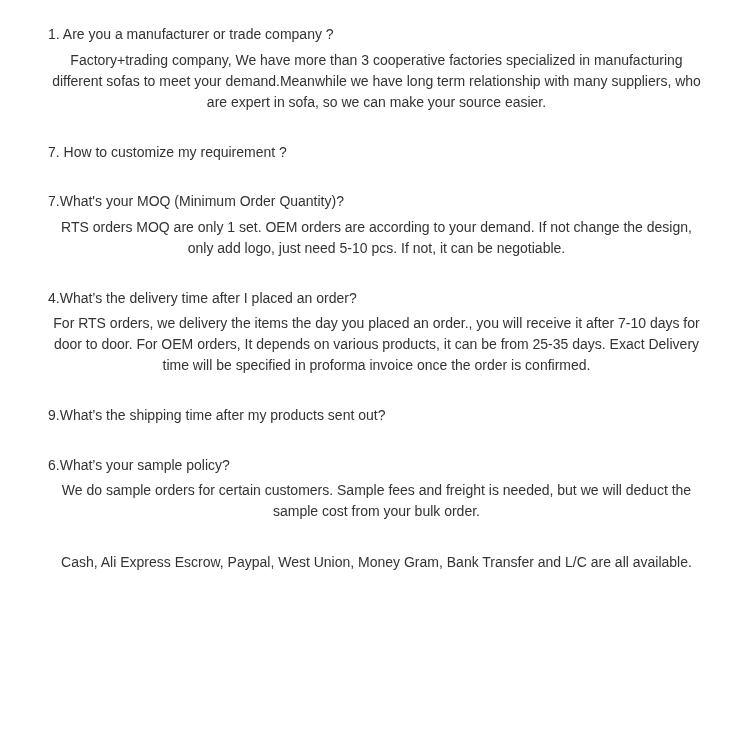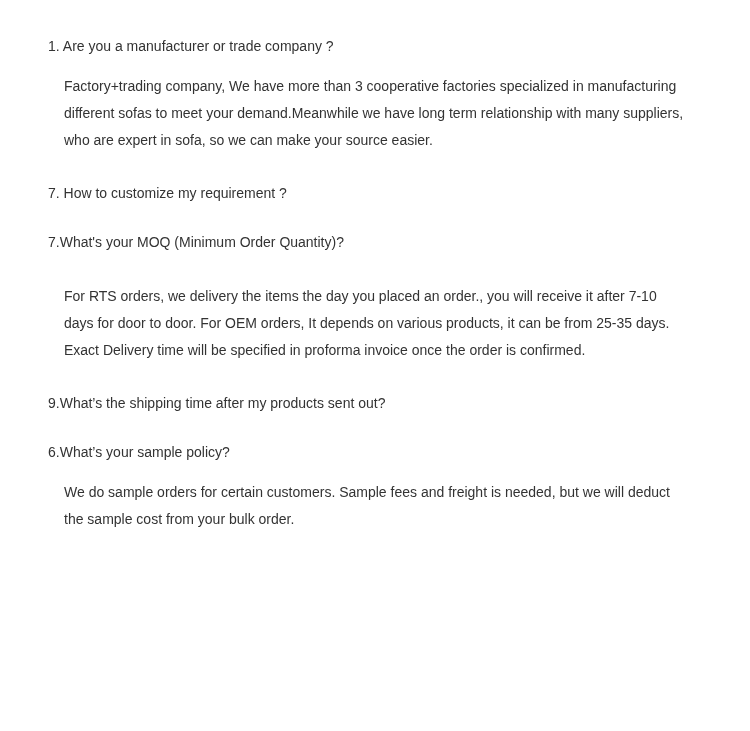--- a/index.html
+++ b/index.html
@@ -17,55 +17,59 @@
     box-sizing: border-box;
     width: 750px;
     padding: 25px 45px 20px 48px;
     color: #333333;
     font-size: 14px;
   }
   .faq-item {
     margin: 0 0 30px 0;
   }
   .faq-item .q {
-    margin: 12px 0 5px 0;
+    margin: 0 0 5px 0;
     line-height: 19.5px;
   }
   .faq-item .a {
-    margin: 16px;
-    line-height: 27px;
+    margin: 0;
+    line-height: 21px;
+    text-align: center;
   }
 </style>
 </head>
 <body>
 
 <main class="faq">
 
   <section class="faq-item">
     <p class="q">1. Are you a manufacturer or trade company ?</p>
     <p class="a">Factory+trading company, We have more than 3 cooperative factories specialized in manufacturing different sofas to meet your demand.Meanwhile we have long term relationship with many suppliers, who are expert in sofa, so we can make your source easier.</p>
   </section>
 
   <section class="faq-item">
     <p class="q">7. How to customize my requirement ?</p>
   </section>
 
   <section class="faq-item">
     <p class="q">7.What's your MOQ (Minimum Order Quantity)?</p>
+    <p class="a">RTS orders MOQ are only 1 set. OEM orders are according to your demand. If not change the design, only add logo, just need 5-10 pcs. If not, it can be negotiable.</p>
   </section>
 
   <section class="faq-item">
+    <p class="q">4.What’s the delivery time after I placed an order?</p>
     <p class="a">For RTS orders, we delivery the items the day you placed an order., you will receive it after 7-10 days for door to door. For OEM orders, It depends on various products, it can be from 25-35 days. Exact Delivery time will be specified in proforma invoice once the order is confirmed.</p>
   </section>
 
   <section class="faq-item">
     <p class="q">9.What’s the shipping time after my products sent out?</p>
   </section>
 
   <section class="faq-item">
     <p class="q">6.What’s your sample policy?</p>
     <p class="a">We do sample orders for certain customers. Sample fees and freight is needed, but we will deduct the sample cost from your bulk order.</p>
   </section>
 
   <section class="faq-item">
+    <p class="a">Cash, Ali Express Escrow, Paypal, West Union, Money Gram, Bank Transfer and L/C are all available.</p>
   </section>
 
 </main>
 
 </body></html>

